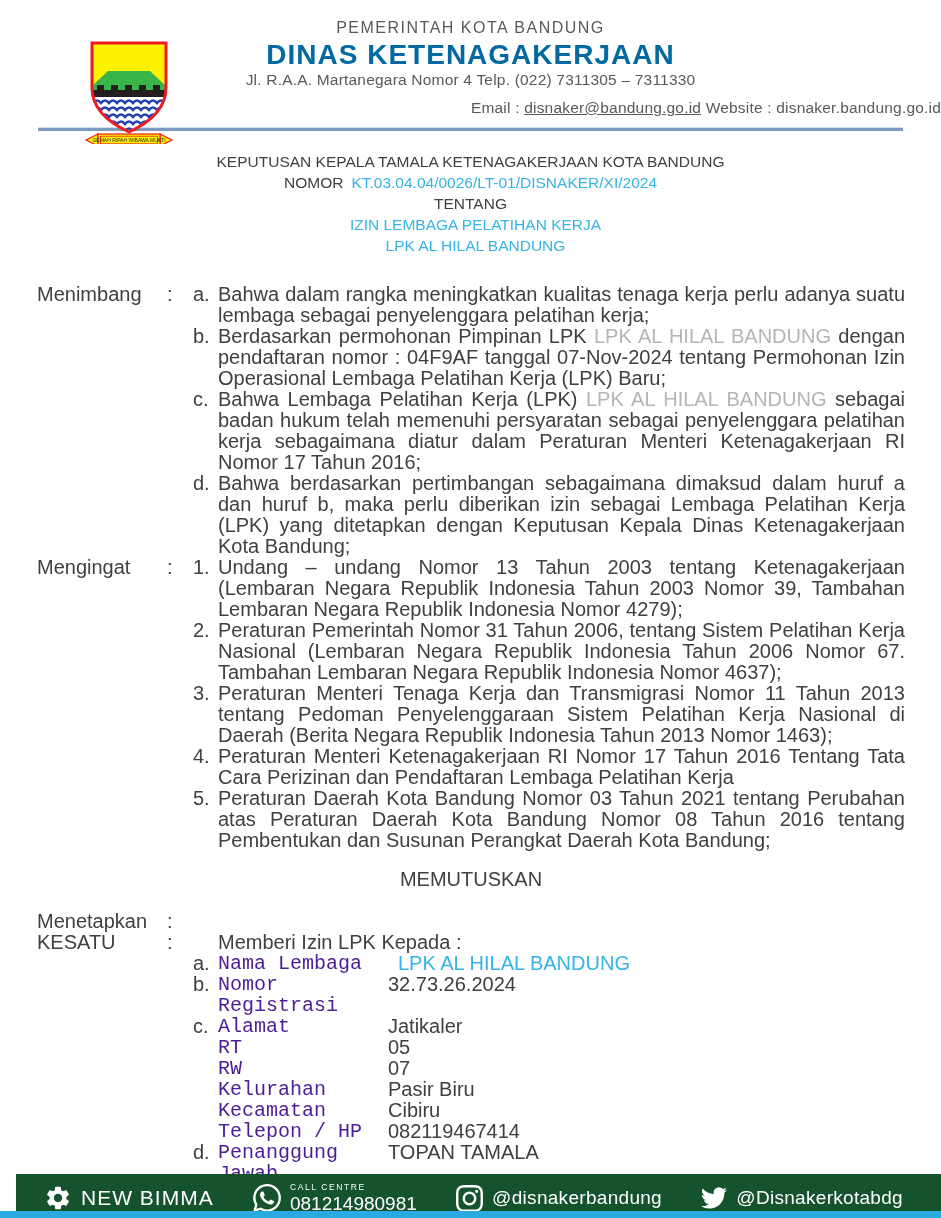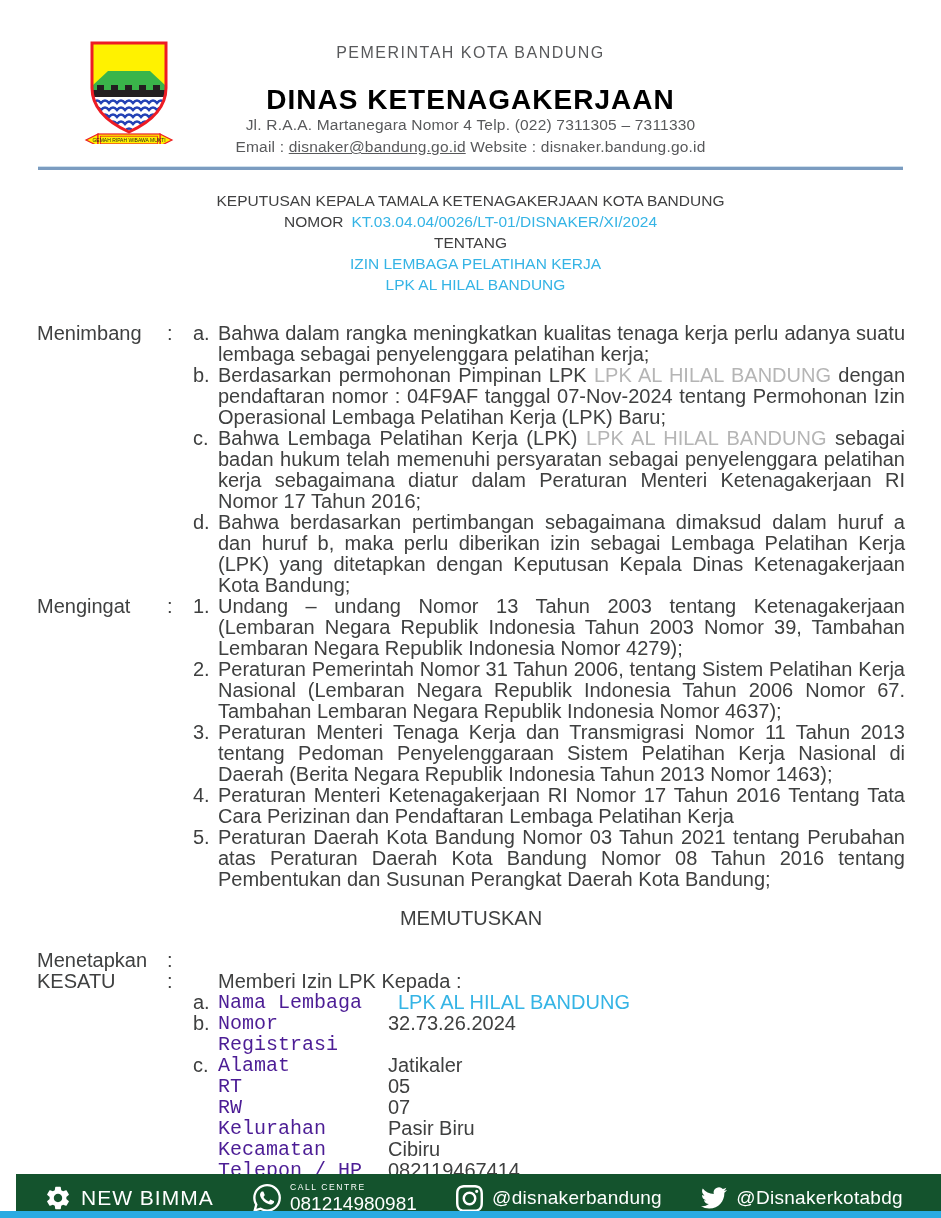--- a/index.html
+++ b/index.html
@@ -1,26 +1,26 @@
 <!DOCTYPE html>
 <html><head>
 <meta charset="utf-8">
 <style>
   html,body{margin:0;padding:0;background:#ffffff;}
   .page{
     position:relative;width:941px;height:1218px;background:#ffffff;overflow:hidden;
     font-family:"Liberation Sans",sans-serif;color:#3f4040;
   }
   
-  .letterhead{position:relative;padding-top:44px;text-align:center;}
+  .letterhead{position:relative;padding-top:19px;text-align:center;}
   .logo{position:absolute;left:84px;top:40px;width:90px;height:104px;}
   .gov{font-size:16px;letter-spacing:1.5px;color:#58595b;}
-  .agency{font-size:28px;font-weight:600;letter-spacing:1px;color:#000000;margin-top:22px;}
+  .agency{font-size:28px;font-weight:600;letter-spacing:1px;color:#0369a1;margin-top:2px;}
   .addr{font-size:15.5px;color:#58595b;margin-top:0;letter-spacing:.2px;}
-  .contact{font-size:15.5px;color:#58595b;margin-top:4px;letter-spacing:.2px;}
+  .contact{font-size:15.5px;color:#58595b;margin-top:10px;letter-spacing:.2px;text-align:right;}
   .contact .u{text-decoration:underline;color:#58595b;}
   .rule{margin:10px 38px 0 38px;height:3px;background:#7b9cc0;border-top:1px solid #cfe0ed;}
   
   .title-block{margin-top:20px;text-align:center;font-size:15.5px;line-height:21px;color:#404041;}
   .cyan{color:#35b4e5;margin-left:10px;}
   .nomor-val{margin-left:8px;}
   
   .docbody{margin:28px 36px 0 37px;font-size:20px;line-height:21px;}
   .row{display:grid;grid-template-columns:130px 26px 1fr;}
   .lbl{white-space:nowrap;}

